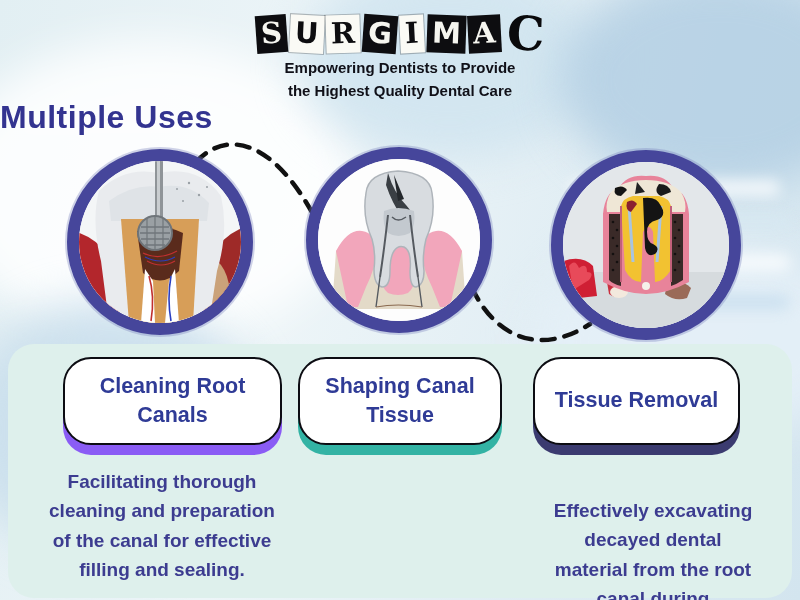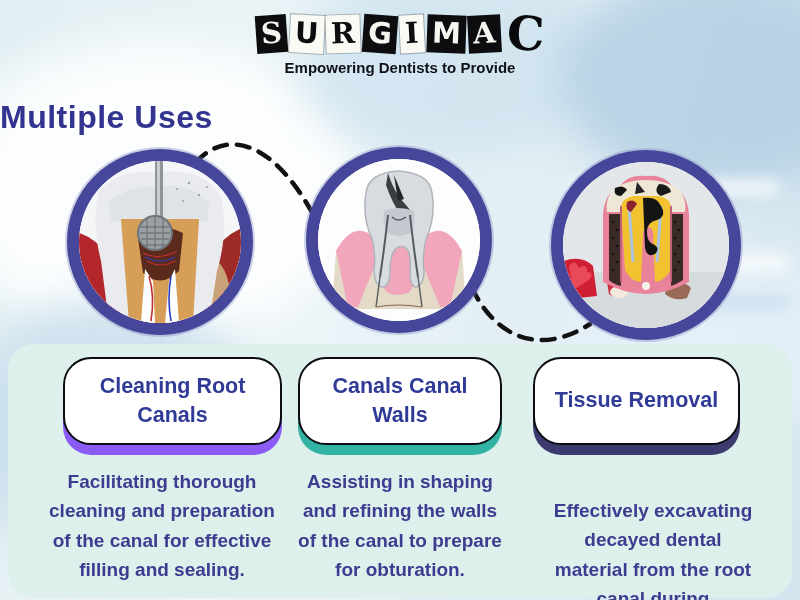--- a/index.html
+++ b/index.html
@@ -83,20 +83,21 @@
     <span class="tile t-light f-sans r2">U</span>
     <span class="tile t-light f-serif r3">R</span>
     <span class="tile t-dark f-sans r4">G</span>
     <span class="tile t-light f-serif r5">I</span>
     <span class="tile t-dark f-sans r6">M</span>
     <span class="tile t-dark f-serif r7">A</span>
     <span class="logo-c">C</span>
   </div>
   <div class="tagline">
     <div>Empowering Dentists to Provide</div>
+    <div>the Highest Quality Dental Care</div>
   </div>
 
   <div class="title">Multiple Uses</div>
 
   <svg class="connectors" viewBox="0 0 800 600">
     <path d="M196 162 C 228 128, 274 142, 314 216" fill="none" stroke="#111" stroke-width="4.5" stroke-linecap="round" stroke-dasharray="13 10"></path>
     <path d="M472 288 C 498 342, 544 354, 590 324" fill="none" stroke="#111" stroke-width="4.5" stroke-linecap="round" stroke-dasharray="13 10"></path>
   </svg>
 
   <div class="circle c1">
@@ -193,27 +194,26 @@
 
   <div class="card-wrap cw1">
     <div class="card-shadow" style="background:#8a5cf5;"></div>
     <div class="card">
       <div class="card-heading">Cleaning Root Canals</div>
     </div>
   </div>
   <div class="card-wrap cw2">
     <div class="card-shadow" style="background:#33b3a4;"></div>
     <div class="card">
-      <div class="card-heading">Canals Canal Walls</div>
+      <div class="card-heading">Shaping Canal Tissue</div>
     </div>
   </div>
   <div class="card-wrap cw3">
     <div class="card-shadow" style="background:#3b3b70;"></div>
     <div class="card">
       <div class="card-heading">Tissue Removal</div>
     </div>
   </div>
 
   <div class="desc d1">Facilitating thorough cleaning and preparation of the canal for effective filling and sealing.</div>
-  <div class="desc d2">Assisting in shaping and refining the walls of the canal to prepare for obturation.</div>
   <div class="desc d3">Effectively excavating decayed dental material from the root canal during endodontic procedures.</div>
 
 </div>
 
 </body></html>

